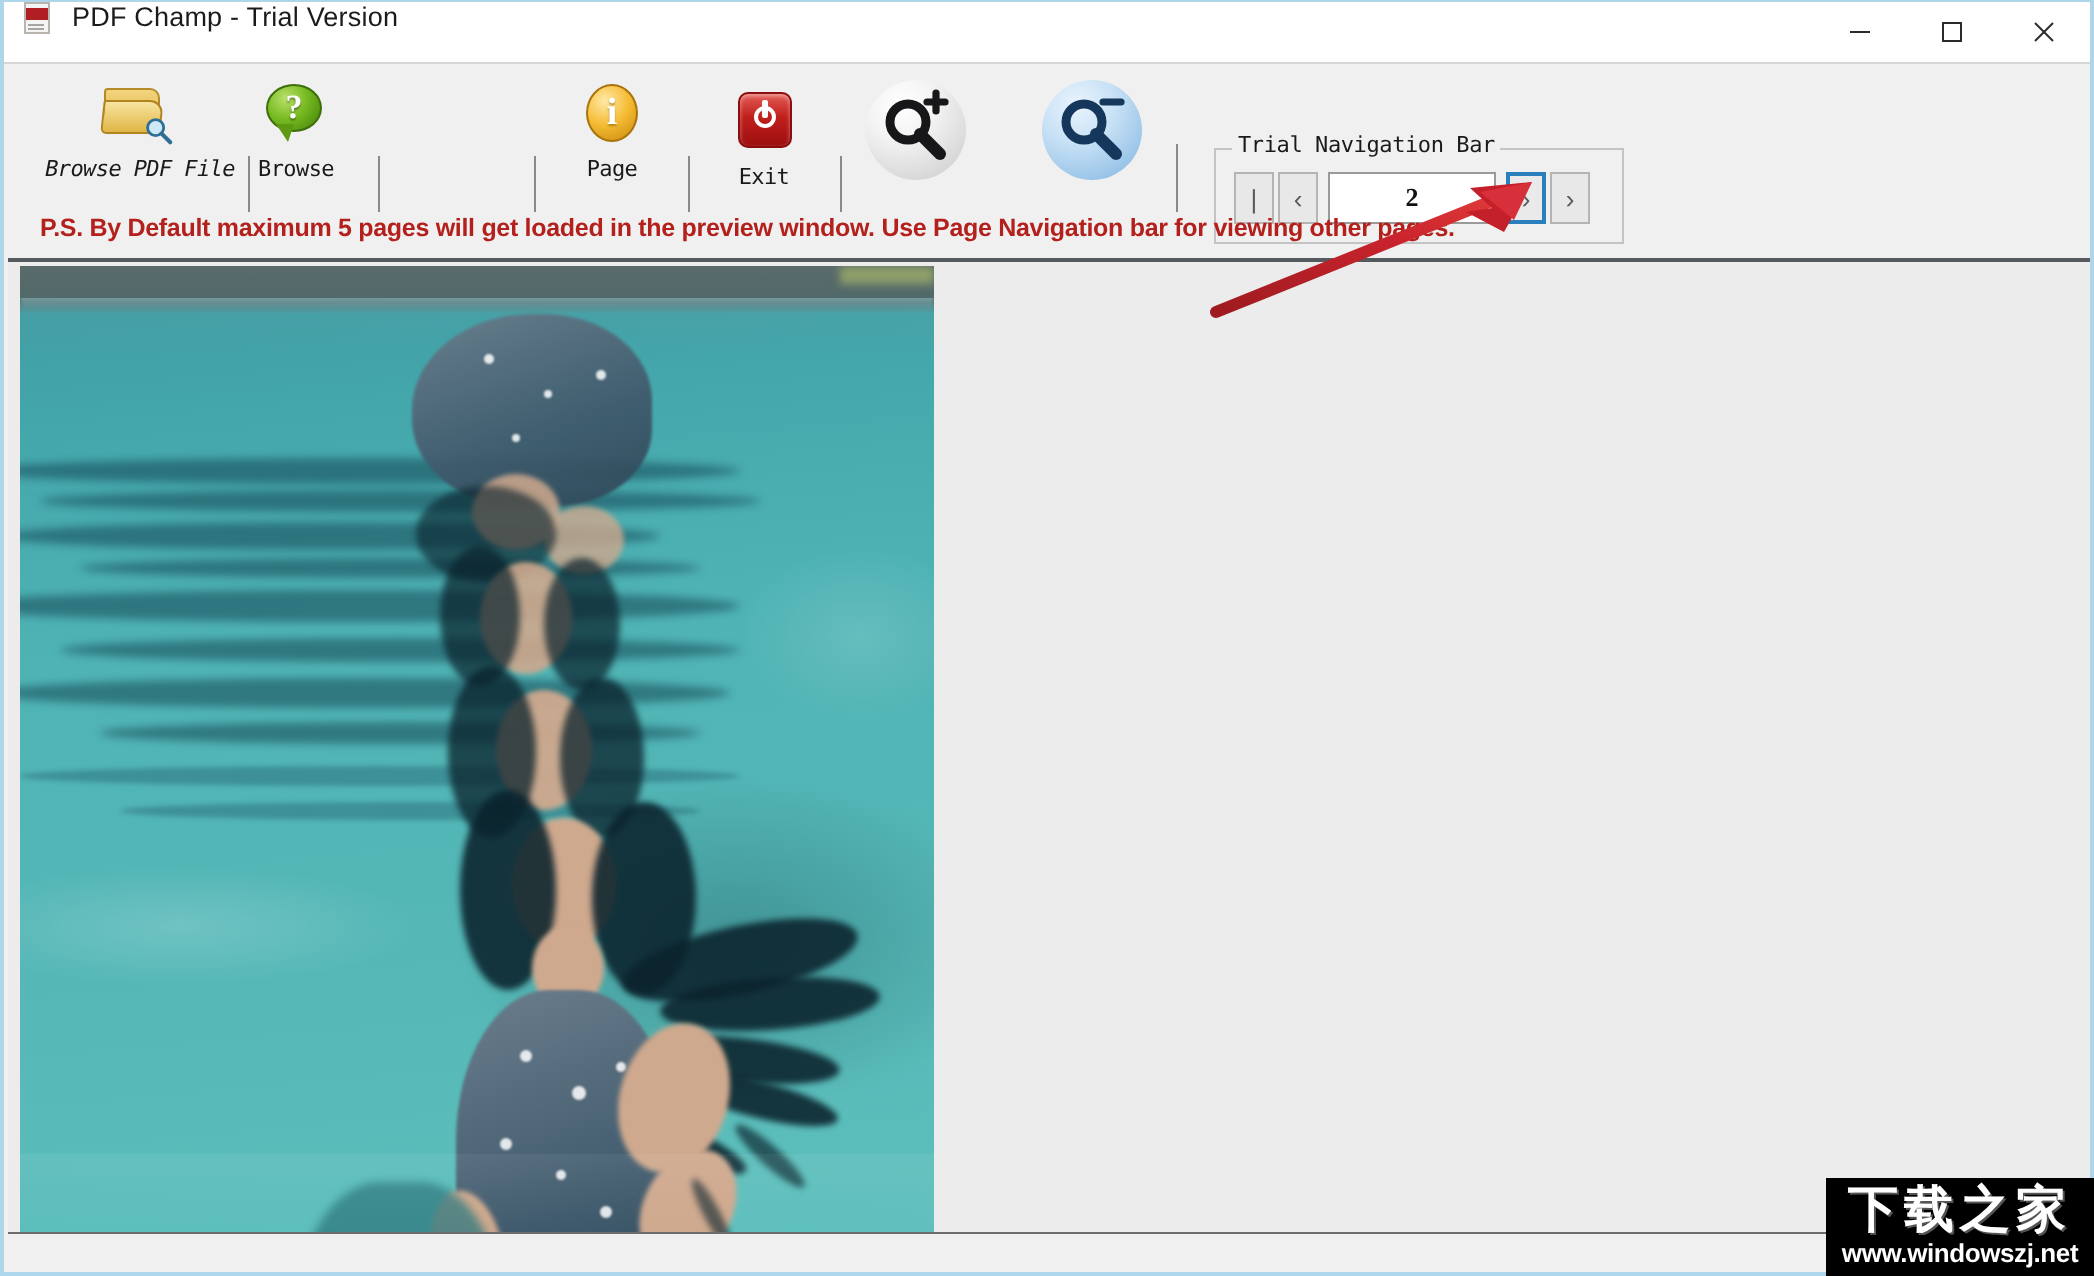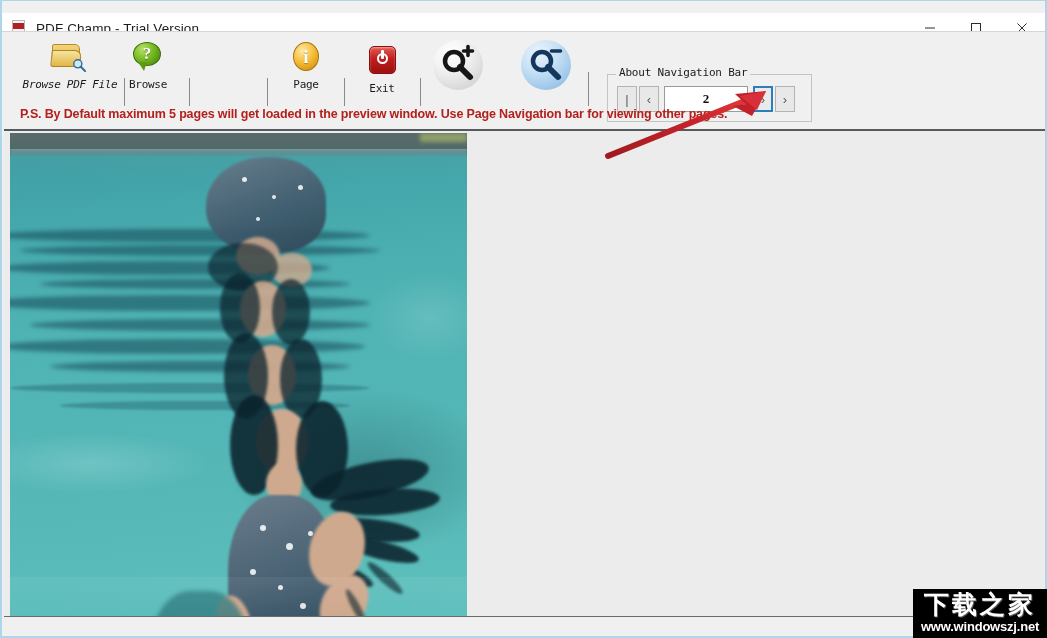--- a/index.html
+++ b/index.html
@@ -24,26 +24,25 @@
     box-sizing: border-box;
     border: 2px solid #aed6ea;
     border-top: 1px solid #aed6ea;
     background: #f0f0f0;
     overflow: hidden;
   }
 
   
   .titlebar {
     position: absolute;
-    left: 0; top: 12px;
+    left: 0; top: 0;
     right: 0;
     height: 30px;
     background: #ffffff;
     display: flex;
-    align-items: center;
   }
   .title-icon {
     width: 16px; height: 16px;
     margin-left: 9px;
     margin-right: 9px;
     position: relative;
     flex: 0 0 auto;
   }
   .title-icon .page {
     position: absolute;
@@ -604,21 +603,21 @@
             <circle cx="21" cy="21" r="9" fill="none" stroke="#16375c" stroke-width="4.5"></circle>
             <line x1="27" y1="27" x2="37" y2="37" stroke="#16375c" stroke-width="6" stroke-linecap="round"></line>
             <line x1="30.5" y1="11" x2="39.5" y2="11" stroke="#16375c" stroke-width="3.6" stroke-linecap="round"></line>
           </svg>
         </div>
       </div>
     </div>
     <div class="sep" style="left:586px; top:40px; height:34px;"></div>
 
     <div class="navgroup">
-      <div class="navgroup-legend">About Navigation Bar</div>
+      <div class="navgroup-legend">Trial Navigation Bar</div>
       <div class="navrow">
         <div class="nav-btn">|</div>
         <div class="nav-btn">‹</div>
         <div class="nav-input">2</div>
         <div class="nav-btn focus">›</div>
         <div class="nav-btn">›</div>
       </div>
     </div>
   </div>
 

